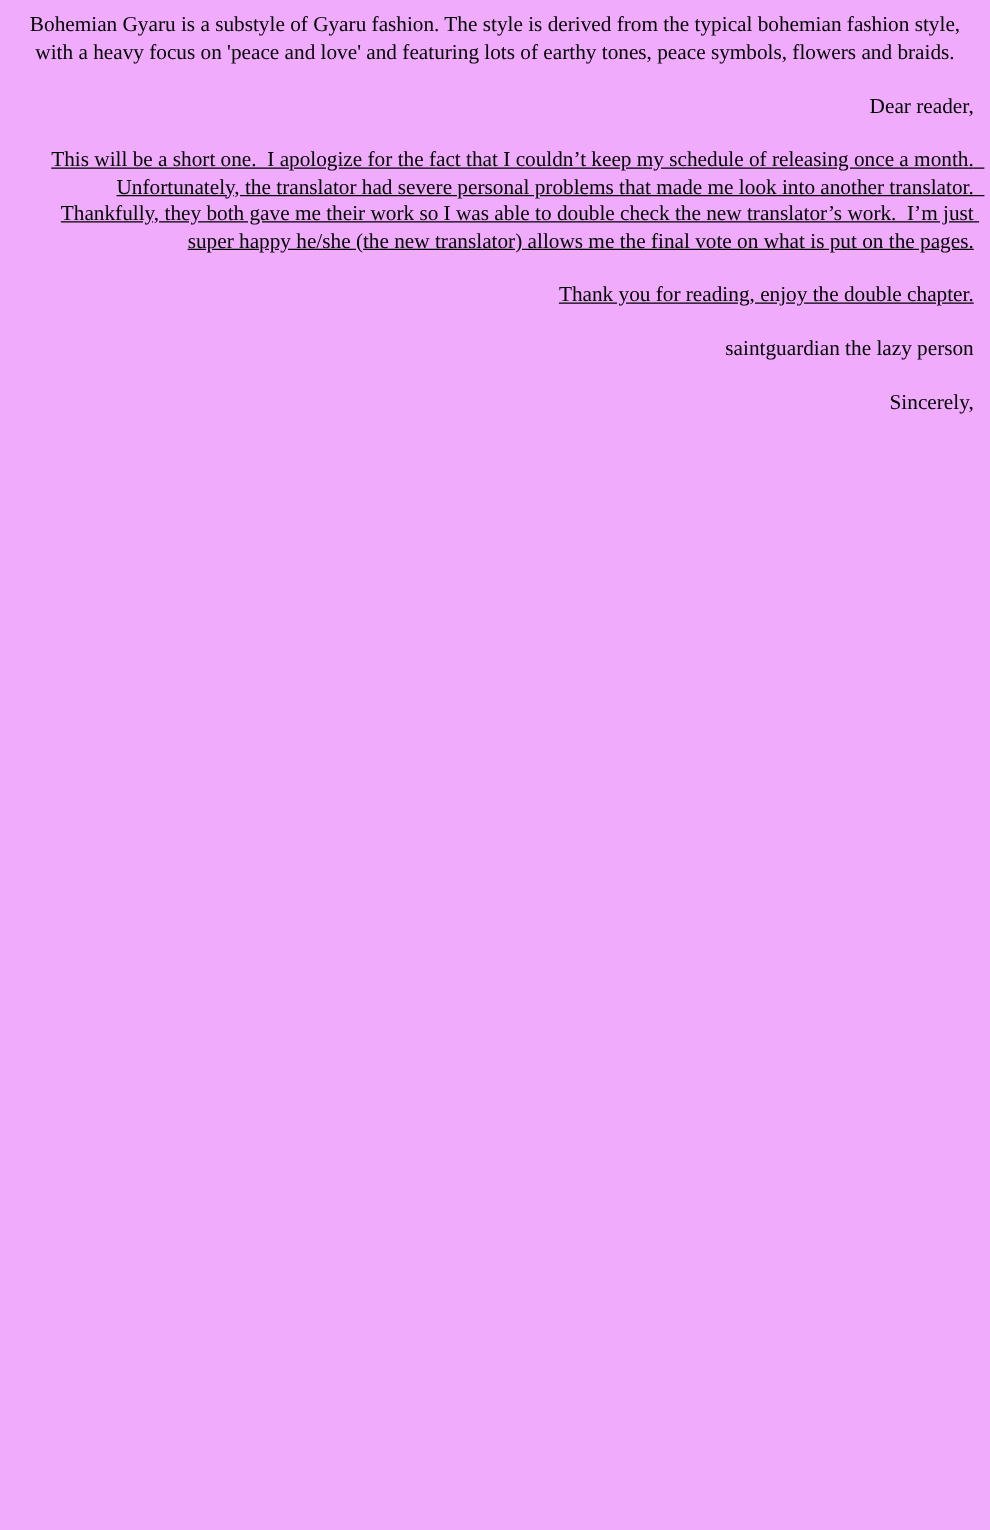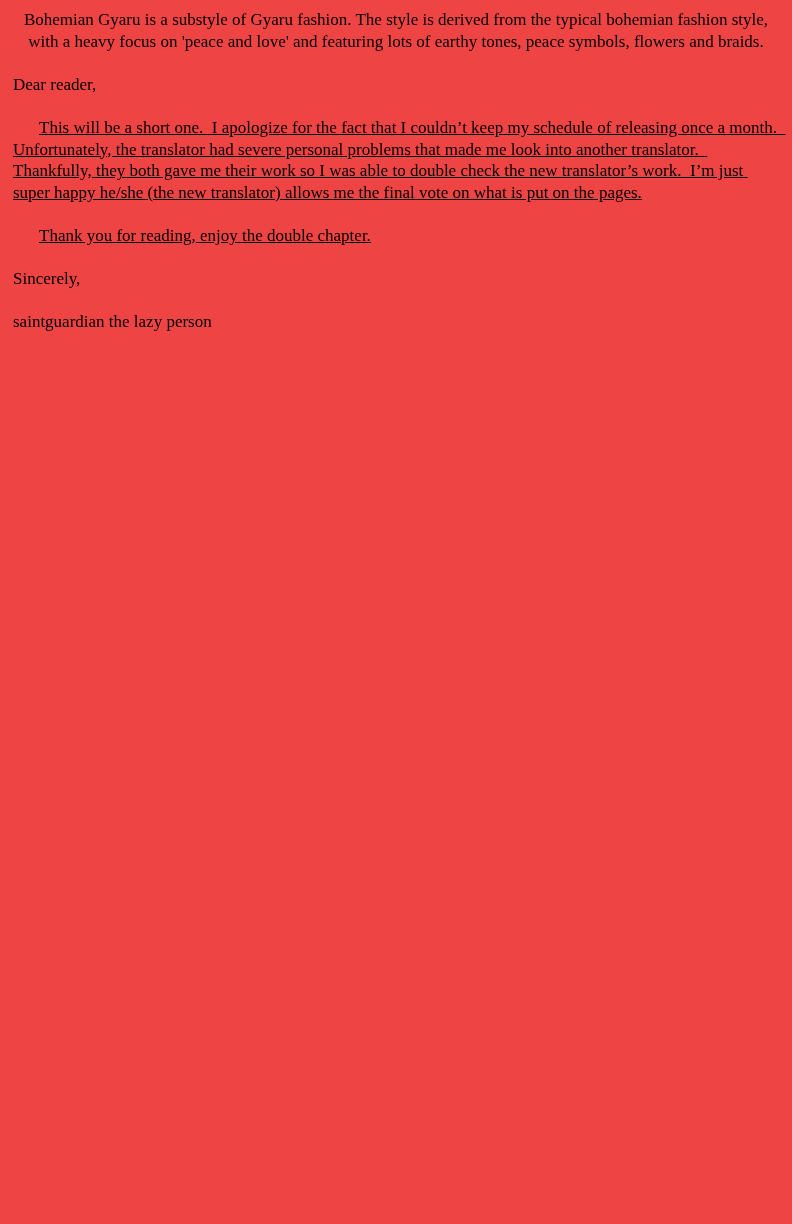--- a/index.html
+++ b/index.html
@@ -5,54 +5,54 @@
   html, body {
     margin: 0;
     padding: 0;
     background: #ffffff;
   }
   .page {
     position: relative;
     width: 792px;
     height: 1224px;
     margin: 0 auto;
-    background: #ef4444;
+    background: #f0abfc;
     box-sizing: border-box;
     padding: 9px 13px 0 13px;
     font-family: "Liberation Serif", "DejaVu Serif", serif;
     font-size: 17px;
     line-height: 21.6px;
     color: #000000;
     overflow: hidden;
   }
   .intro p {
     margin: 0;
     text-align: center;
     white-space: pre-wrap;
   }
   .letter p {
     margin: 21.6px 0 0 0;
-    text-align: left;
+    text-align: right;
     white-space: pre-wrap;
   }
   .letter p.indented {
     text-indent: 26px;
     text-decoration: underline;
   }
 </style>
 </head>
 <body>
 
 <div class="page">
 
   <div class="intro">
     <p>Bohemian Gyaru is a substyle of Gyaru fashion. The style is derived from the typical bohemian fashion style, with a heavy focus on 'peace and love' and featuring lots of earthy tones, peace symbols, flowers and braids.</p>
   </div>
 
   <div class="letter">
     <p>Dear reader,</p>
     <p class="indented">This will be a short one.  I apologize for the fact that I couldn’t keep my schedule of releasing once a month.  Unfortunately, the translator had severe personal problems that made me look into another translator.  Thankfully, they both gave me their work so I was able to double check the new translator’s work.  I’m just super happy he/she (the new translator) allows me the final vote on what is put on the pages.</p>
     <p class="indented">Thank you for reading, enjoy the double chapter.</p>
+    <p>saintguardian the lazy person</p>
     <p>Sincerely,</p>
-    <p>saintguardian the lazy person</p>
   </div>
 
 </div>
 
 </body></html>

